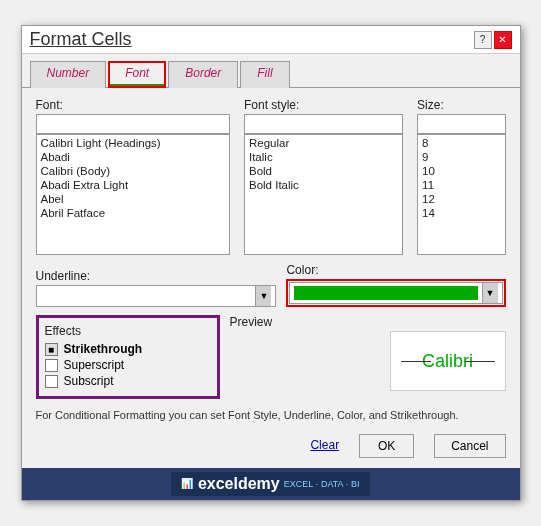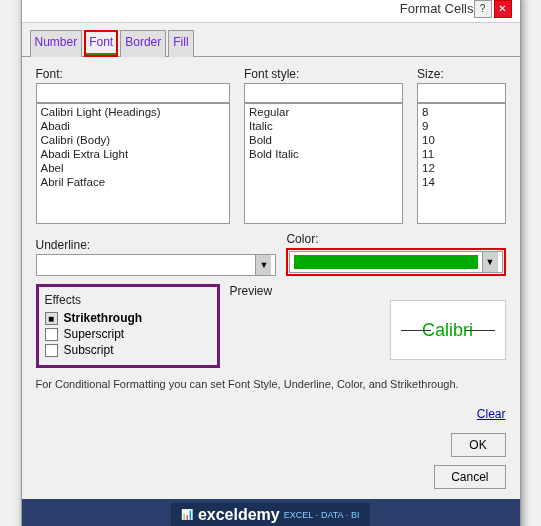--- a/index.html
+++ b/index.html
@@ -22,24 +22,25 @@
     .title-bar {
       background: #ffffff;
       border-bottom: 1px solid #ccc;
       display: flex;
       align-items: center;
       justify-content: space-between;
       padding: 4px 8px;
       height: 28px;
     }
     .title-bar-title {
-      font-size: 13px;
+      font-size: 18px;
       color: #333;
       flex: 1;
-      text-align: right;
+      text-align: left;
+      text-decoration: underline;
     }
     .title-bar-buttons {
       display: flex;
       gap: 2px;
     }
     .title-btn {
       width: 18px;
       height: 18px;
       border: 1px solid #999;
       background: #f0f0f0;
@@ -59,29 +60,30 @@
       color: #333;
     }
     .tabs {
       display: flex;
       border-bottom: 1px solid #999;
       background: #f0f0f0;
       padding: 6px 8px 0;
       gap: 2px;
     }
     .tab {
-      padding: 4px 4px;
+      padding: 4px 16px;
       border: 1px solid #999;
       background: #e0e0e0;
       cursor: pointer;
       font-size: 12px;
-      color: #6d28d9;
+      color: #be185d;
       border-bottom: none;
       position: relative;
       top: 1px;
+      font-style: italic;
     }
     .tab.active {
       background: #f0f0f0;
       border-bottom: 4px solid #4d7c0f;
       font-weight: normal;
       outline: 2px solid #d00;
       outline-offset: -2px;
       z-index: 1;
     }
     .content {
@@ -230,24 +232,23 @@
     }
     .info-text {
       font-size: 11px;
       color: #333;
       margin-bottom: 10px;
       line-height: 1.5;
     }
     .action-buttons {
       display: flex;
       justify-content: flex-end;
-      align-items: flex-end;
-      gap: 8px;
+      align-items: flex-start;
+      gap: 20px;
       margin-top: 4px;
-      flex-direction: column;
     }
     .btn {
       padding: 4px 16px;
       border: 1px solid #999;
       background: #f0f0f0;
       font-size: 12px;
       cursor: pointer;
       min-width: 55px;
       text-align: center;
     }

